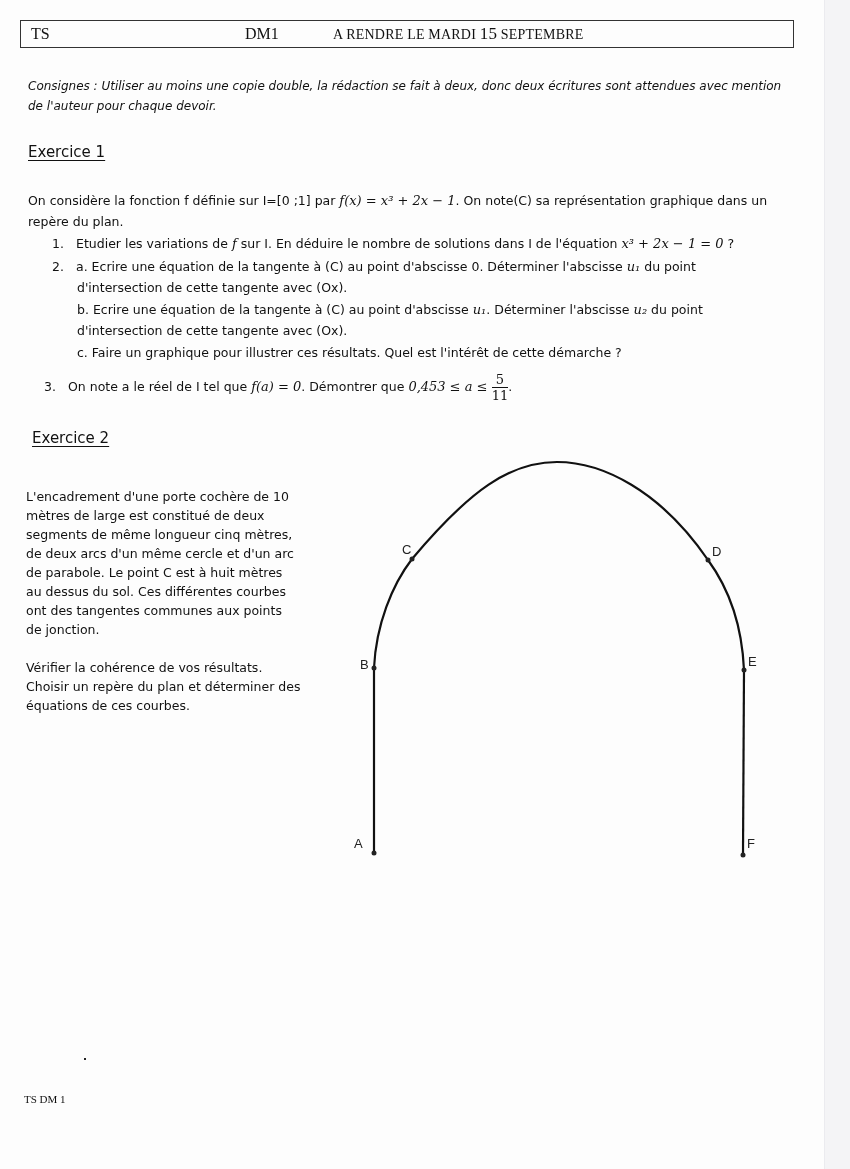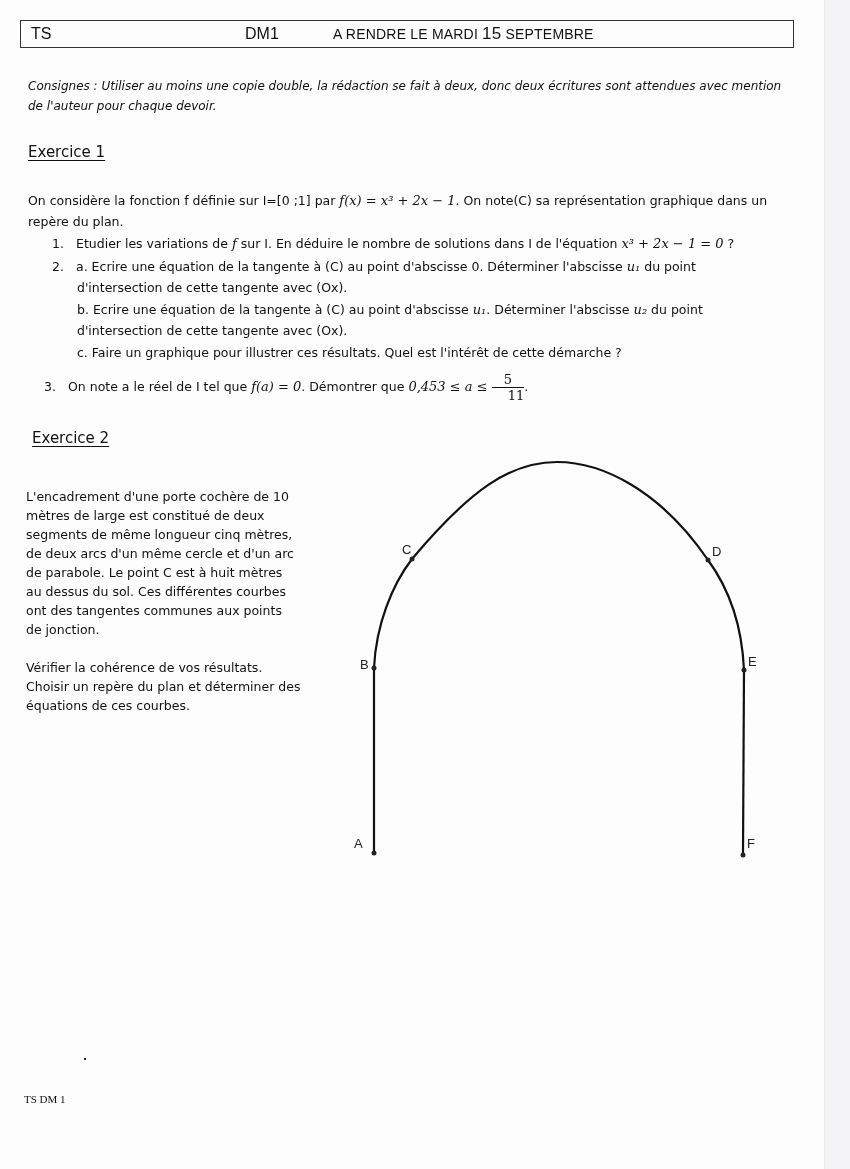--- a/index.html
+++ b/index.html
@@ -5,21 +5,21 @@
   html, body { margin: 0; padding: 0; }
   body {
     width: 850px; height: 1169px; position: relative; overflow: hidden;
     background: #fdfdfd; color: #111;
     font-family: "DejaVu Sans", sans-serif;
   }
   .page-edge { position: absolute; left: 824px; top: 0; width: 26px; height: 1169px; background: #f4f4f6; border-left: 1px solid #ebebef; }
   .header-box {
     position: absolute; left: 20px; top: 20px; width: 774px; height: 28px;
     border: 1.5px solid #333; box-sizing: border-box;
-    font-size: 16px; line-height: 26px; font-family: Liberation Sans, sans-serif;
+    font-size: 16px; line-height: 26px; font-family: Liberation Serif, serif;
   }
   .header-box .cls { position: absolute; left: 10px; top: 0; }
   .header-box .dm { position: absolute; left: 224px; top: 0; }
   .header-box .due { position: absolute; left: 312px; top: 0; font-size: 14px; letter-spacing: 0.2px; }
   .header-box .due b { font-size: 17px; font-weight: normal; }
   .instructions {
     position: absolute; left: 28px; top: 76px; width: 760px;
     font-style: italic; font-size: 12px; line-height: 20px;
   }
   .ex-title {
@@ -34,21 +34,21 @@
   .q .num { display: inline-block; width: 24px; }
   .q1 { left: 52px; top: 233px; }
   .q2a { left: 52px; top: 256px; }
   .q2a-cont { left: 77px; top: 277px; }
   .q2b { left: 77px; top: 299px; }
   .q2b-cont { left: 77px; top: 320px; }
   .q2c { left: 77px; top: 342px; }
   .q3 { left: 44px; top: 372px; }
   .frac { display: inline-block; vertical-align: middle; text-align: center; font-family: "DejaVu Serif", serif; font-size: 13px; line-height: 15px; }
   .frac .n { display: block; border-bottom: 1px solid #111; padding: 0 1px; }
-  .frac .d { display: block; margin-left: 16px; }
+  .frac .d { display: block; }
   .ex2-text { position: absolute; left: 26px; top: 487px; width: 290px; font-size: 12.5px; line-height: 19px; }
   .ex2-text p { margin: 0 15px 19px 0; }
   .diagram { position: absolute; left: 340px; top: 450px; width: 440px; height: 420px; }
   .footer { position: absolute; left: 24px; top: 1093px; font-family: "Liberation Serif", serif; font-size: 11px; }
   .dot { position: absolute; left: 84px; top: 1058px; width: 2px; height: 2px; background: #222; }
 </style>
 </head>
 <body>
 
 <div class="page-edge"></div>

